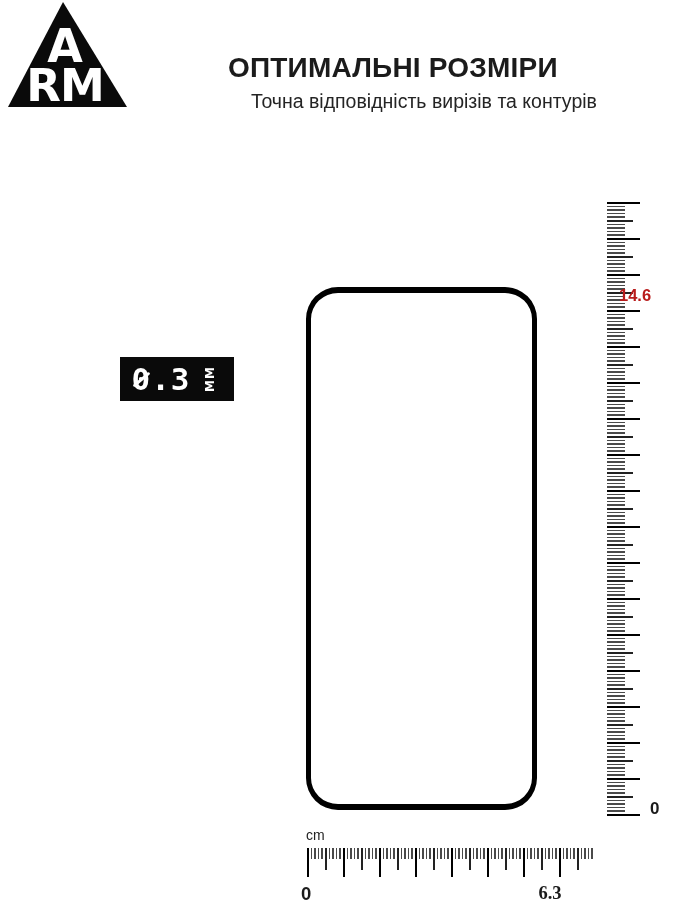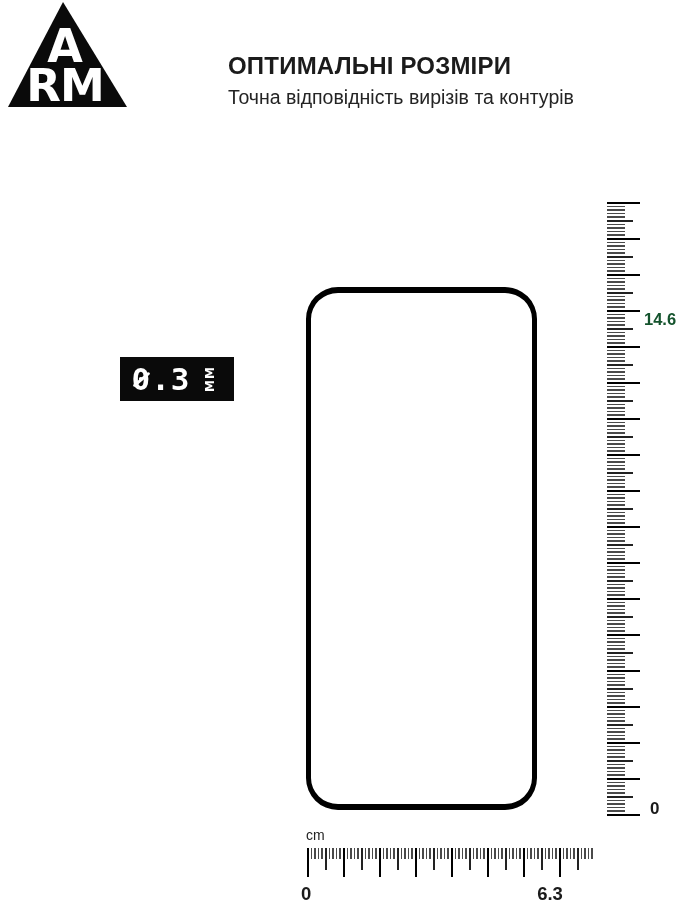--- a/index.html
+++ b/index.html
@@ -13,22 +13,22 @@
   .logo svg { display:block; }
   .logo-a { font-family:"DejaVu Sans", sans-serif; font-weight:bold; font-size:46px; fill:#ffffff; }
   .logo-rm { font-family:"DejaVu Sans", sans-serif; font-weight:bold; font-size:45px; fill:#ffffff; letter-spacing:-1px; }
   .logo-series {
     margin-top:4px; margin-left:-4px; width:134px;
     font-size:18px; font-weight:bold; letter-spacing:0.5px; color:#0d0d0d; white-space:nowrap;
   }
 
   
   .hdr { position:absolute; left:228px; top:52px; width:440px; }
-  .hdr-title { font-size:24px; font-weight:800; color:#1b1b1b; letter-spacing:0.2px; white-space:nowrap; }
-  .hdr-sub { margin-top:6px; font-size:19.5px; font-weight:400; color:#242424; white-space:nowrap; }
+  .hdr-title { font-size:28px; font-weight:800; color:#1b1b1b; letter-spacing:0.2px; white-space:nowrap; }
+  .hdr-sub { margin-top:6px; font-size:19.5px; font-weight:400; color:#242424; white-space:nowrap;margin-left:23px; }
 
   
   .badge {
     position:absolute; left:120px; top:357px; width:114px; height:44px;
     background:#0a0a0a; display:flex; align-items:center; justify-content:center; gap:6px;
   }
   .badge-val {
     position:relative; color:#ffffff; font-family:"DejaVu Sans Mono", monospace;
     font-weight:bold; font-size:31px; letter-spacing:1px; line-height:1;
   }
@@ -48,32 +48,32 @@
     border:5px solid #000000; border-top-width:6px; border-bottom-width:6px;
     border-radius:32px;
   }
 
   
   .vruler { position:absolute; left:607px; top:202px; width:34px; height:614px; }
   .vr { position:absolute; left:0; top:0; height:614px; }
   .vr-small { width:18px; background:repeating-linear-gradient(to bottom, #4a4a4a 0 1.6px, transparent 1.6px 3.6px); }
   .vr-mid   { width:26px; background:repeating-linear-gradient(to bottom, #222222 0 1.8px, transparent 1.8px 18px); }
   .vr-large { width:33px; background:repeating-linear-gradient(to bottom, #000000 0 2px,  transparent 2px 36px); }
-  .vr-max { position:absolute; left:644px; top:286px; font-size:16.5px; font-weight:600; color:#14532d;margin-top:24px; }
+  .vr-max { position:absolute; left:619px; top:286px; font-size:16.5px; font-weight:600; color:#b91c1c; }
   .vr-min { position:absolute; left:650px; top:799px; font-size:17px;  font-weight:600; color:#1b1b1b; }
 
   
   .hruler { position:absolute; left:307px; top:848px; width:288px; height:30px; }
   .hr { position:absolute; left:0; top:0; width:288px; }
   .hr-small { height:11px; background:repeating-linear-gradient(to right, #4a4a4a 0 1.6px, transparent 1.6px 3.6px); }
   .hr-mid   { height:22px; background:repeating-linear-gradient(to right, #222222 0 1.8px, transparent 1.8px 18px); }
   .hr-large { height:29px; background:repeating-linear-gradient(to right, #000000 0 2px,  transparent 2px 36px); }
   .hr-unit { position:absolute; left:306px; top:827px; font-size:14px; color:#242424; }
   .hr-min  { position:absolute; left:301px; top:883px; font-size:18.5px; font-weight:600; color:#1b1b1b; }
-  .hr-max  { position:absolute; left:534px; top:883px; width:32px; text-align:center; font-size:18.5px; font-weight:600; color:#1b1b1b; }
+  .hr-max  { position:absolute; left:534px; top:883px; width:32px; text-align:center; font-size:18.5px; font-weight:600; color:#1b1b1b;font-family:Liberation Serif, serif; }
 </style>
 </head>
 <body>
 
 <div class="canvas">
 
   <div class="logo">
     <svg width="119" height="105" viewBox="0 0 119 105">
       <polygon points="55,0 119,105 0,105" fill="#0a0a0a"></polygon>
       <text x="57" y="60" text-anchor="middle" class="logo-a">A</text>

